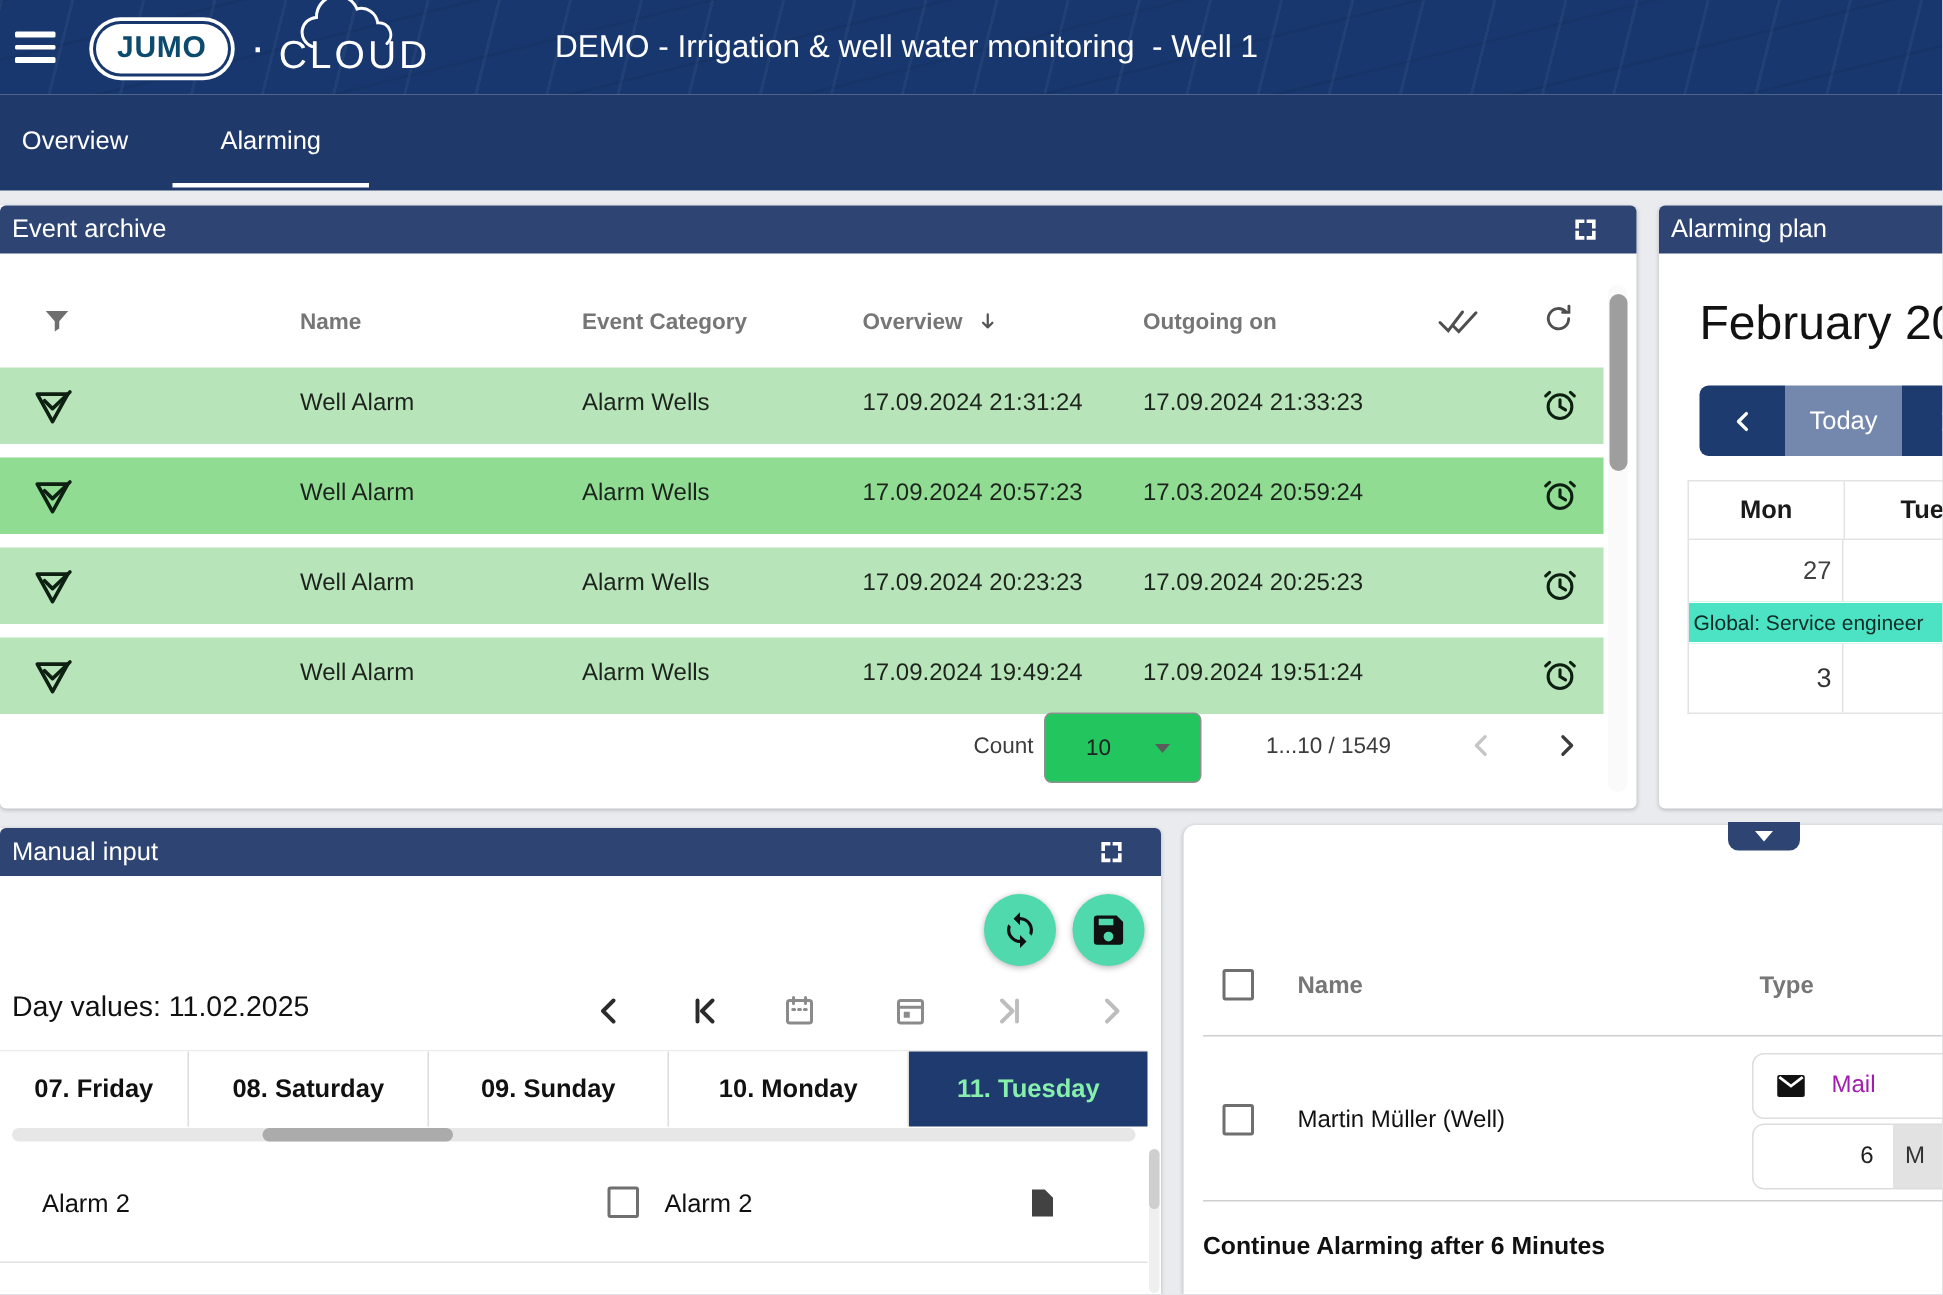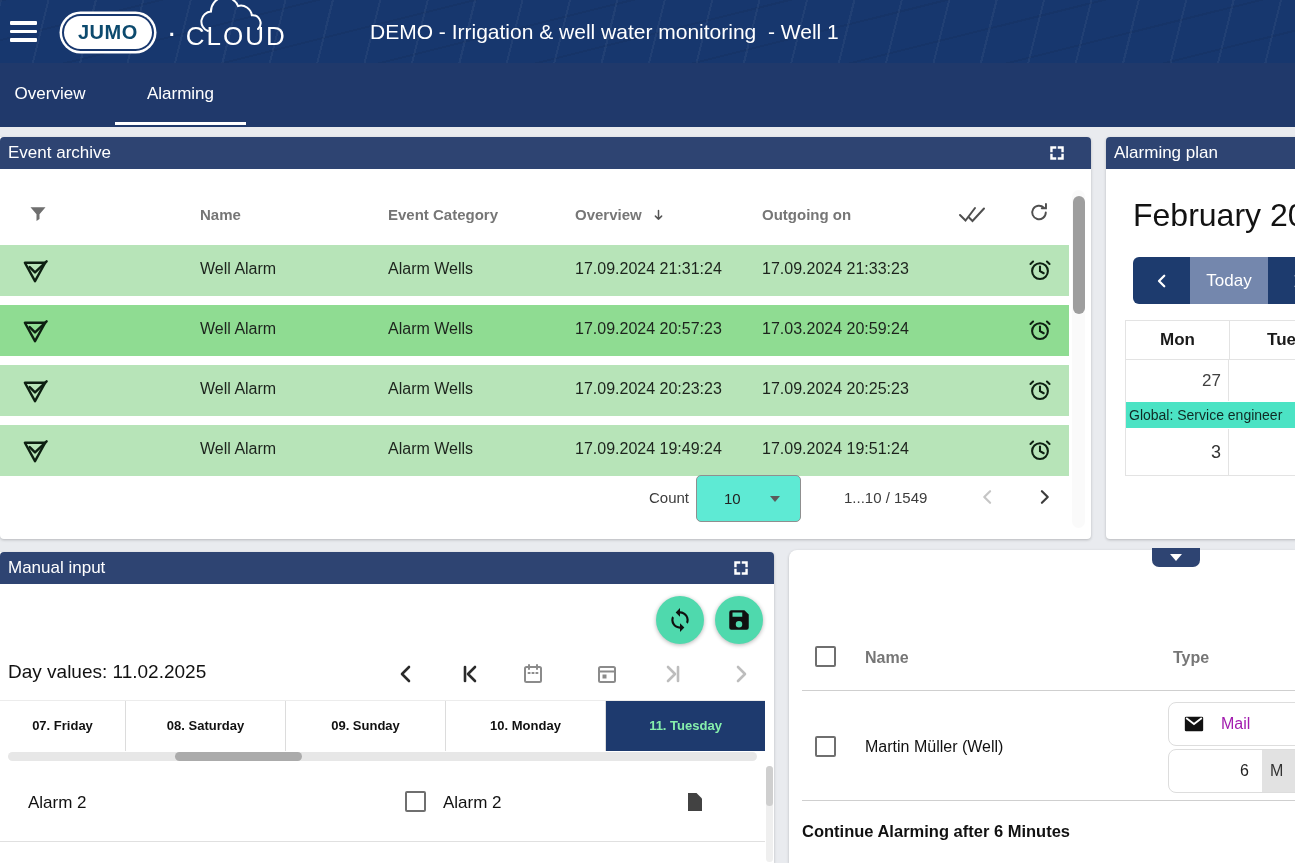--- a/index.html
+++ b/index.html
@@ -49,21 +49,21 @@
   .ea-row{position:absolute;left:0;width:1069px;height:51px;background:#B7E4B8;cursor:pointer;}
   .ea-row.sel{background:#8FDC92;}
   .ea-row .cell{position:absolute;top:15px;font-size:16px;color:#1d241d;white-space:nowrap;}
   .tri{position:absolute;left:21px;top:11px;width:29px;height:29px;color:#0E2012;}
   .rowclock{position:absolute;left:1027px;top:12px;width:26px;height:26px;color:#0E2012;cursor:pointer;}
   .c-name{left:200px;} .c-cat{left:388px;} .c-in{left:575px;} .c-out{left:762px;}
 
   .ea-pag{position:absolute;left:0;top:338px;width:1069px;height:50px;margin-left:12px;}
   .pag-label{position:absolute;left:637px;top:14px;font-size:15px;color:#3c3c3c;}
   .count-select{position:absolute;left:684px;top:0;width:103px;height:45px;border:1px solid #8f8f8f;border-radius:5px;
-    display:flex;align-items:center;cursor:pointer;background:#5eead4;}
+    display:flex;align-items:center;cursor:pointer;background:#22c55e;}
   .count-val{margin-left:27px;font-size:15px;color:#222;}
   .caret{width:0;height:0;border:5.5px solid transparent;border-top:6.5px solid #5b5b5b;margin-left:29px;margin-top:6px;}
   .range{position:absolute;left:832px;top:14px;font-size:15px;color:#3c3c3c;}
   .pg{position:absolute;top:12px;width:20px;height:20px;cursor:pointer;}
   .pg-prev{left:966px;color:#c6c6c6;}
   .pg-next{left:1022px;color:#3c3c3c;}
   .vscroll{position:absolute;left:1072px;top:53px;width:13px;height:338px;background:#fafafa;border-radius:7px;cursor:pointer;}
   .vthumb{position:absolute;left:0.5px;top:6px;width:12px;height:118px;background:#9e9e9e;border-radius:6px;}
 
   
@@ -95,21 +95,21 @@
   .fab-save{left:715px;top:44px;}
   .day-values{position:absolute;left:8px;top:109px;font-size:19px;color:#111;}
   .nav-ic{position:absolute;top:110px;width:24px;height:24px;cursor:pointer;}
   .ni-prev{left:394px;color:#2b2b2b;}
   .ni-first{left:458px;color:#2b2b2b;}
   .ni-cal1{left:521px;color:#8b8b8b;}
   .ni-cal2{left:595px;color:#8b8b8b;}
   .ni-last{left:661px;color:#bdbdbd;}
   .ni-next{left:729px;color:#bdbdbd;}
   .day-tabs{position:absolute;left:0;top:148px;width:765px;height:50px;display:flex;border-top:1px solid #ececec;box-sizing:border-box;}
-  .dtab{height:50px;line-height:50px;text-align:center;font-weight:bold;font-size:13px;color:#111;
+  .dtab{height:50px;line-height:50px;text-align:center;font-weight:bold;font-size:17px;color:#111;
     border-right:1px solid #dcdcdc;box-sizing:border-box;cursor:pointer;background:#fff;}
   .dt0{width:126px;} .dt1{width:160px;} .dt2{width:160px;} .dt3{width:160px;} .dt4{width:159px;border-right:none;}
   .dtab.active{background:#1E3A6E;color:#86efac;}
   .hscroll{position:absolute;left:8px;top:200px;width:749px;height:9px;background:#e7e7e7;border-radius:5px;cursor:pointer;}
   .hthumb{position:absolute;left:167px;top:0;width:127px;height:9px;background:#ababab;border-radius:5px;}
   .alarm-row{position:absolute;left:0;top:213px;width:765px;height:76px;}
   .alarm-name{position:absolute;left:28px;top:28px;font-size:17px;color:#111;}
   .checkbox{width:21px;height:21px;border:2px solid #6f6f6f;border-radius:2px;box-sizing:border-box;background:#fff;cursor:pointer;}
   .alarm-cb{position:absolute;left:405px;top:26px;}
   .alarm-cb-label{position:absolute;left:443px;top:28px;font-size:17px;color:#111;}

